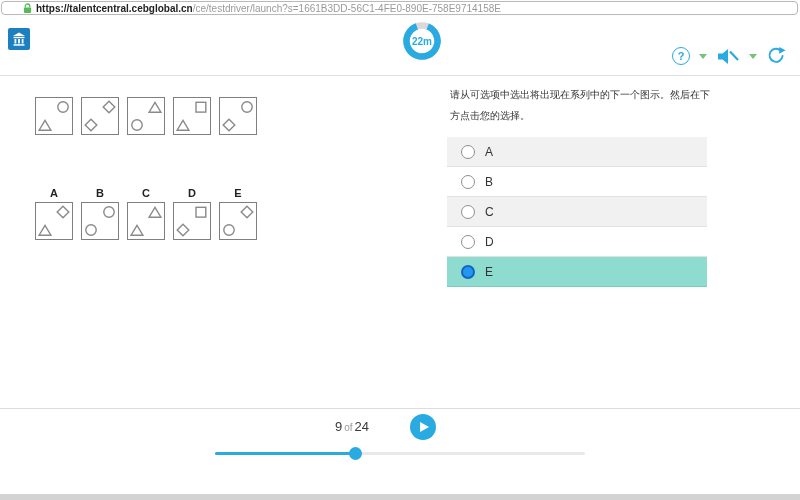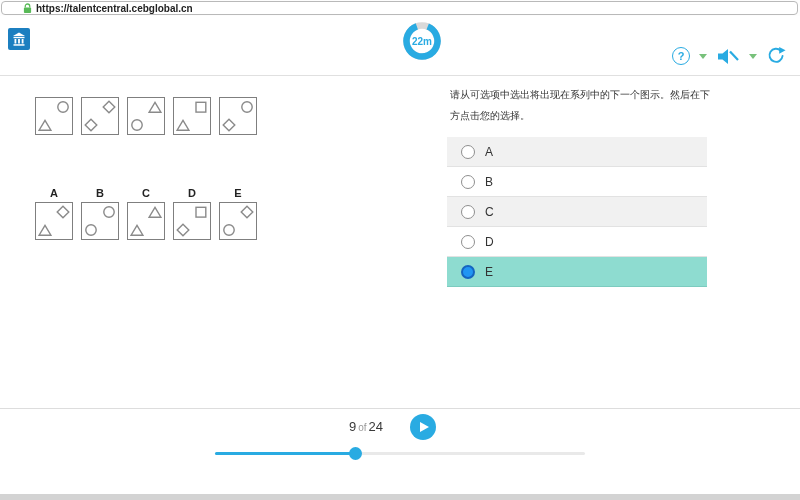--- a/index.html
+++ b/index.html
@@ -54,21 +54,21 @@
   .answer-row.odd { background:#f1f1f1; }
   .answer-row.even { background:#ffffff; }
   .answer-row.selected { background:#8edcd0; border-bottom:1px solid #7ccbbf; }
   .radio { width:14px; height:14px; border-radius:50%; border:1px solid #8f8f8f; background:#fff; flex:none; }
   .answer-row.selected .radio { background:#2196f3; border:2px solid #1565c0; }
   .answer-label { margin-left:10px; font-size:12px; color:#333; }
 
   
   .footer-divider { position:absolute; left:0; top:408px; width:800px; height:1px; background:#ddd; }
   .page-count { position:absolute; left:0; top:414px; width:800px; }
-  .count-text { position:absolute; left:349px; top:5px; font-size:13px; color:#3a3a3a; }
+  .count-text { position:absolute; left:335px; top:5px; font-size:13px; color:#3a3a3a; }
   .count-text .of { font-size:10px; color:#9a9a9a; padding:0 2px; }
   .play-btn { position:absolute; left:410px; top:0; width:26px; height:26px; border-radius:50%;
     background:#29abe2; cursor:pointer; display:flex; align-items:center; justify-content:center; }
   .play-tri { width:0; height:0; border-top:5.5px solid transparent; border-bottom:5.5px solid transparent;
     border-left:9px solid #fff; margin-left:3px; }
 
   .slider { position:absolute; left:215px; top:446px; width:370px; height:14px; cursor:pointer; }
   .slider-track { position:absolute; left:0; top:6px; width:370px; height:3px; background:#e9e9e9; border-radius:2px; }
   .slider-fill { position:absolute; left:0; top:6px; height:3px; background:#29abe2; border-radius:2px; }
   .slider-handle { position:absolute; top:1px; width:13px; height:13px; border-radius:50%; background:#29abe2; }
@@ -78,20 +78,21 @@
 </head>
 <body>
 
 <div class="urlbar">
   <div class="urlbar-box">
     <svg class="lock" viewBox="0 0 10 12">
       <path d="M2.5 5 V3.5 a2.5 2.5 0 0 1 5 0 V5" fill="none" stroke="#58b957" stroke-width="1.4"></path>
       <rect x="1" y="5" width="8" height="6" rx="1" fill="#58b957"></rect>
     </svg>
     <span class="url-secure">https://talentcentral.cebglobal.cn</span>
+      <span class="url-path">/ce/testdriver/launch?s=1661B3DD-56C1-4FE0-890E-758E9714158E</span>
   </div>
 </div>
 
 <div class="header">
 
   <div class="logo">
     <div class="logo-sq">
       <svg width="16" height="16" viewBox="0 0 16 16">
         <polygon points="8,1.5 14,5 2,5" fill="#fff"></polygon>
         <rect x="2.5" y="5.8" width="11" height="1.4" fill="#fff"></rect>

